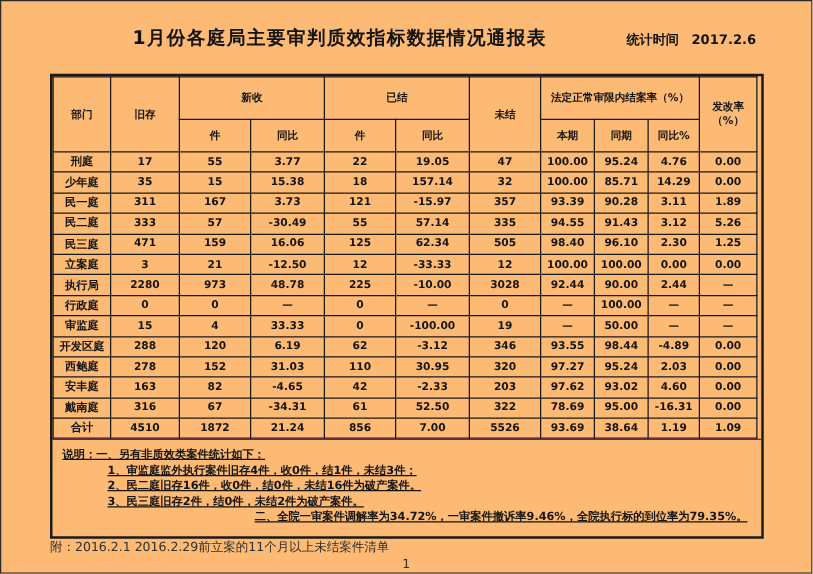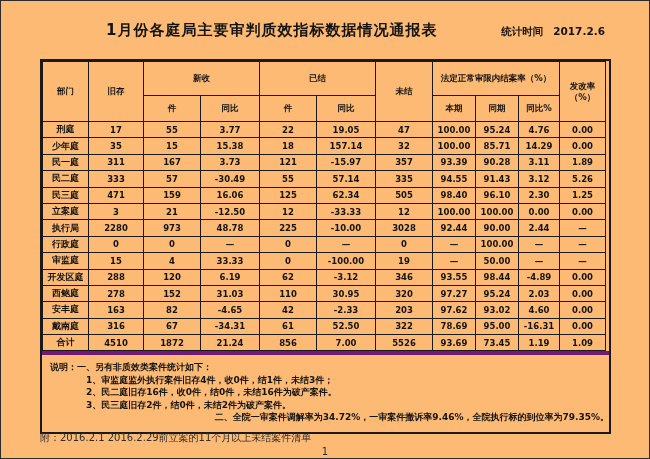--- a/index.html
+++ b/index.html
@@ -11,21 +11,21 @@
   .stat-time .sep{display:inline-block;width:10px;}
   .tablewrap{position:absolute;left:39px;top:58px;width:567px;border:2px solid #1a1a1a;}
   table{border-collapse:collapse;table-layout:fixed;width:563px;}
   th,td{border:1px solid #1a1a1a;font-size:8.5px;font-weight:bold;text-align:center;
         padding:0;overflow:hidden;white-space:nowrap;}
   thead tr.grp th{height:33px;}
   thead tr.sub th{height:25px;}
   tbody td{height:15.4px;}
   tbody td.dept{font-size:9px;}
   th.multiline{white-space:pre-line;line-height:11px;}
-  .notesbox{border-top:4px solid #701a75;padding:6px 0 8px 6px;min-height:62px;}
+  .notesbox{border-top:1px solid #701a75;padding:6px 11px 8px 6px;min-height:62px;text-decoration:underline;}
   .note-line{font-size:9px;font-weight:bold;line-height:12.5px;white-space:nowrap;}
   .note-line.idx0{padding-left:2px;}
   .note-line.idx1,.note-line.idx2,.note-line.idx3,.note-line.idx4{padding-left:38px;}
   .note-line.idx5{padding-left:28px;text-align:right;}
   .attach-note{position:absolute;left:39px;top:430px;font-size:10px;color:#2e2e2e;white-space:nowrap;}
   .page-number{position:absolute;left:0;top:445px;width:100%;text-align:center;font-size:10px;color:#2e2e2e;}
 </style>
 </head>
 <body>
 
@@ -244,21 +244,21 @@
           </tr>
           <tr>
             <td class="dept">合计</td>
             <td class="val">4510</td>
             <td class="val">1872</td>
             <td class="val">21.24</td>
             <td class="val">856</td>
             <td class="val">7.00</td>
             <td class="val">5526</td>
             <td class="val">93.69</td>
-            <td class="val">73.45</td>
+            <td class="val">38.64</td>
             <td class="val">1.19</td>
             <td class="val">1.09</td>
           </tr>
         </tbody>
     </table>
 
     <div class="notesbox">
         <div class="note-line idx0">说明：一、另有非质效类案件统计如下：</div>
         <div class="note-line idx1">1、审监庭监外执行案件旧存4件，收0件，结1件，未结3件；</div>
         <div class="note-line idx2">2、民二庭旧存16件，收0件，结0件，未结16件为破产案件。</div>

